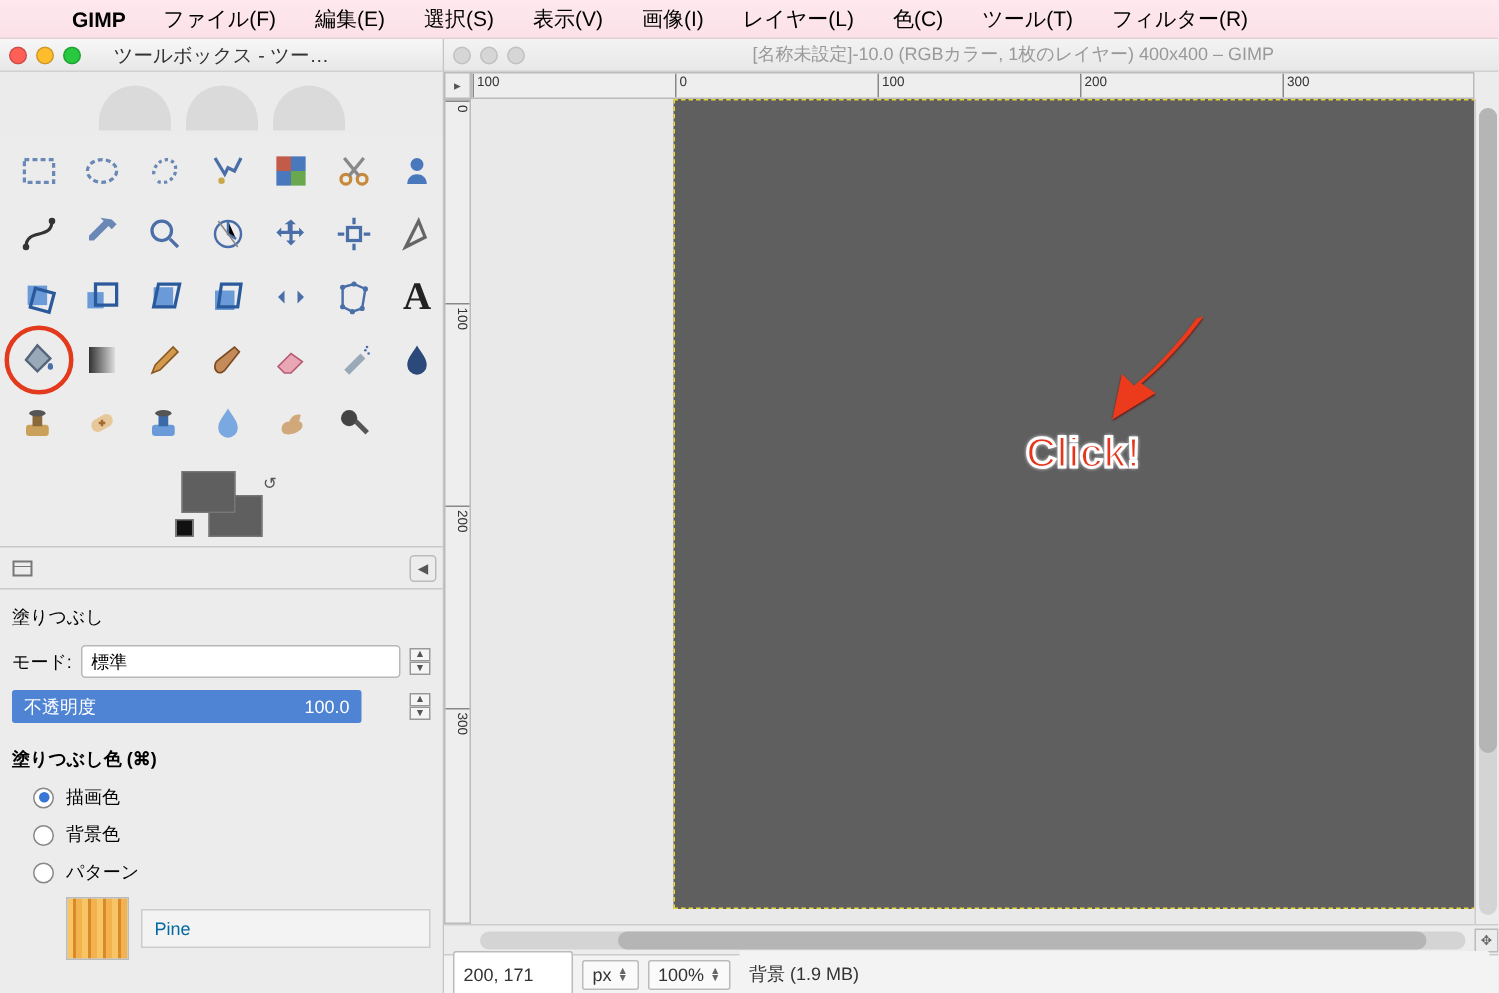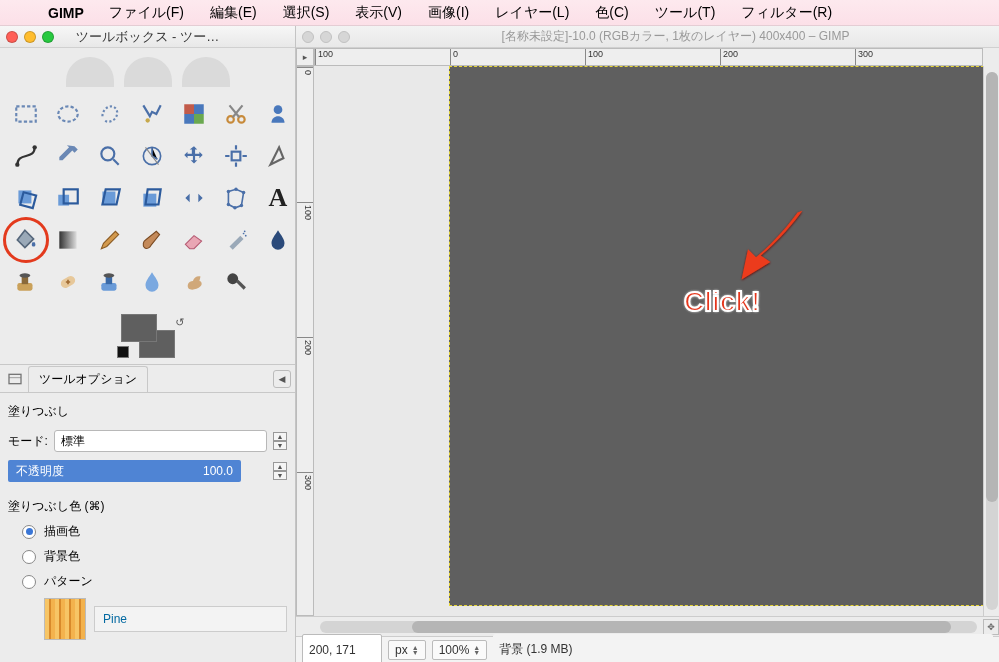--- a/index.html
+++ b/index.html
@@ -207,21 +207,21 @@
   }
   .opacity-bar {
     display:flex;align-items:center;margin:8px 0;gap:28px;
   }
   .opacity-track{
     flex:1;height:22px;
     background:#4f84d4;color:#fff;
     display:flex;align-items:center;justify-content:space-between;
     padding:0 8px;border-radius:2px;
   }
-  .fieldset-title{ padding:8px 0 4px; }
+  .fieldset-title{ padding:8px 0 4px;font-weight:bold; }
   .radio-row{ display:flex;align-items:center;gap:8px;padding:4px 0 4px 14px; }
   .radio{
     width:14px;height:14px;border:1px solid #888;border-radius:50%;
     display:flex;align-items:center;justify-content:center;background:#fff;
   }
   .radio.checked::after{
     content:"";width:7px;height:7px;border-radius:50%;background:#3a76d6;
   }
   .pattern-row{ display:flex;align-items:center;gap:8px;padding-left:36px;margin-top:4px; }
   .pattern-swatch{
@@ -590,21 +590,20 @@
     </div>
 
     <div class="tool-options">
       <div class="tab-row">
         <div class="small-icon">
           <svg width="16" height="16" viewBox="0 0 24 24">
               <rect x="3" y="5" width="18" height="14" fill="none" stroke="#777" stroke-width="2"></rect>
               <path d="M3 10h18" stroke="#777"></path>
             </svg>
         </div>
-        <div class="tab">ツールオプション</div>
         <div class="right-arrow">◀</div>
       </div>
 
       <div class="opt-body">
         <div class="opt-title">塗りつぶし</div>
 
         <div class="row">
           <span>モード:</span>
           <div class="select">
             <span>標準</span>

